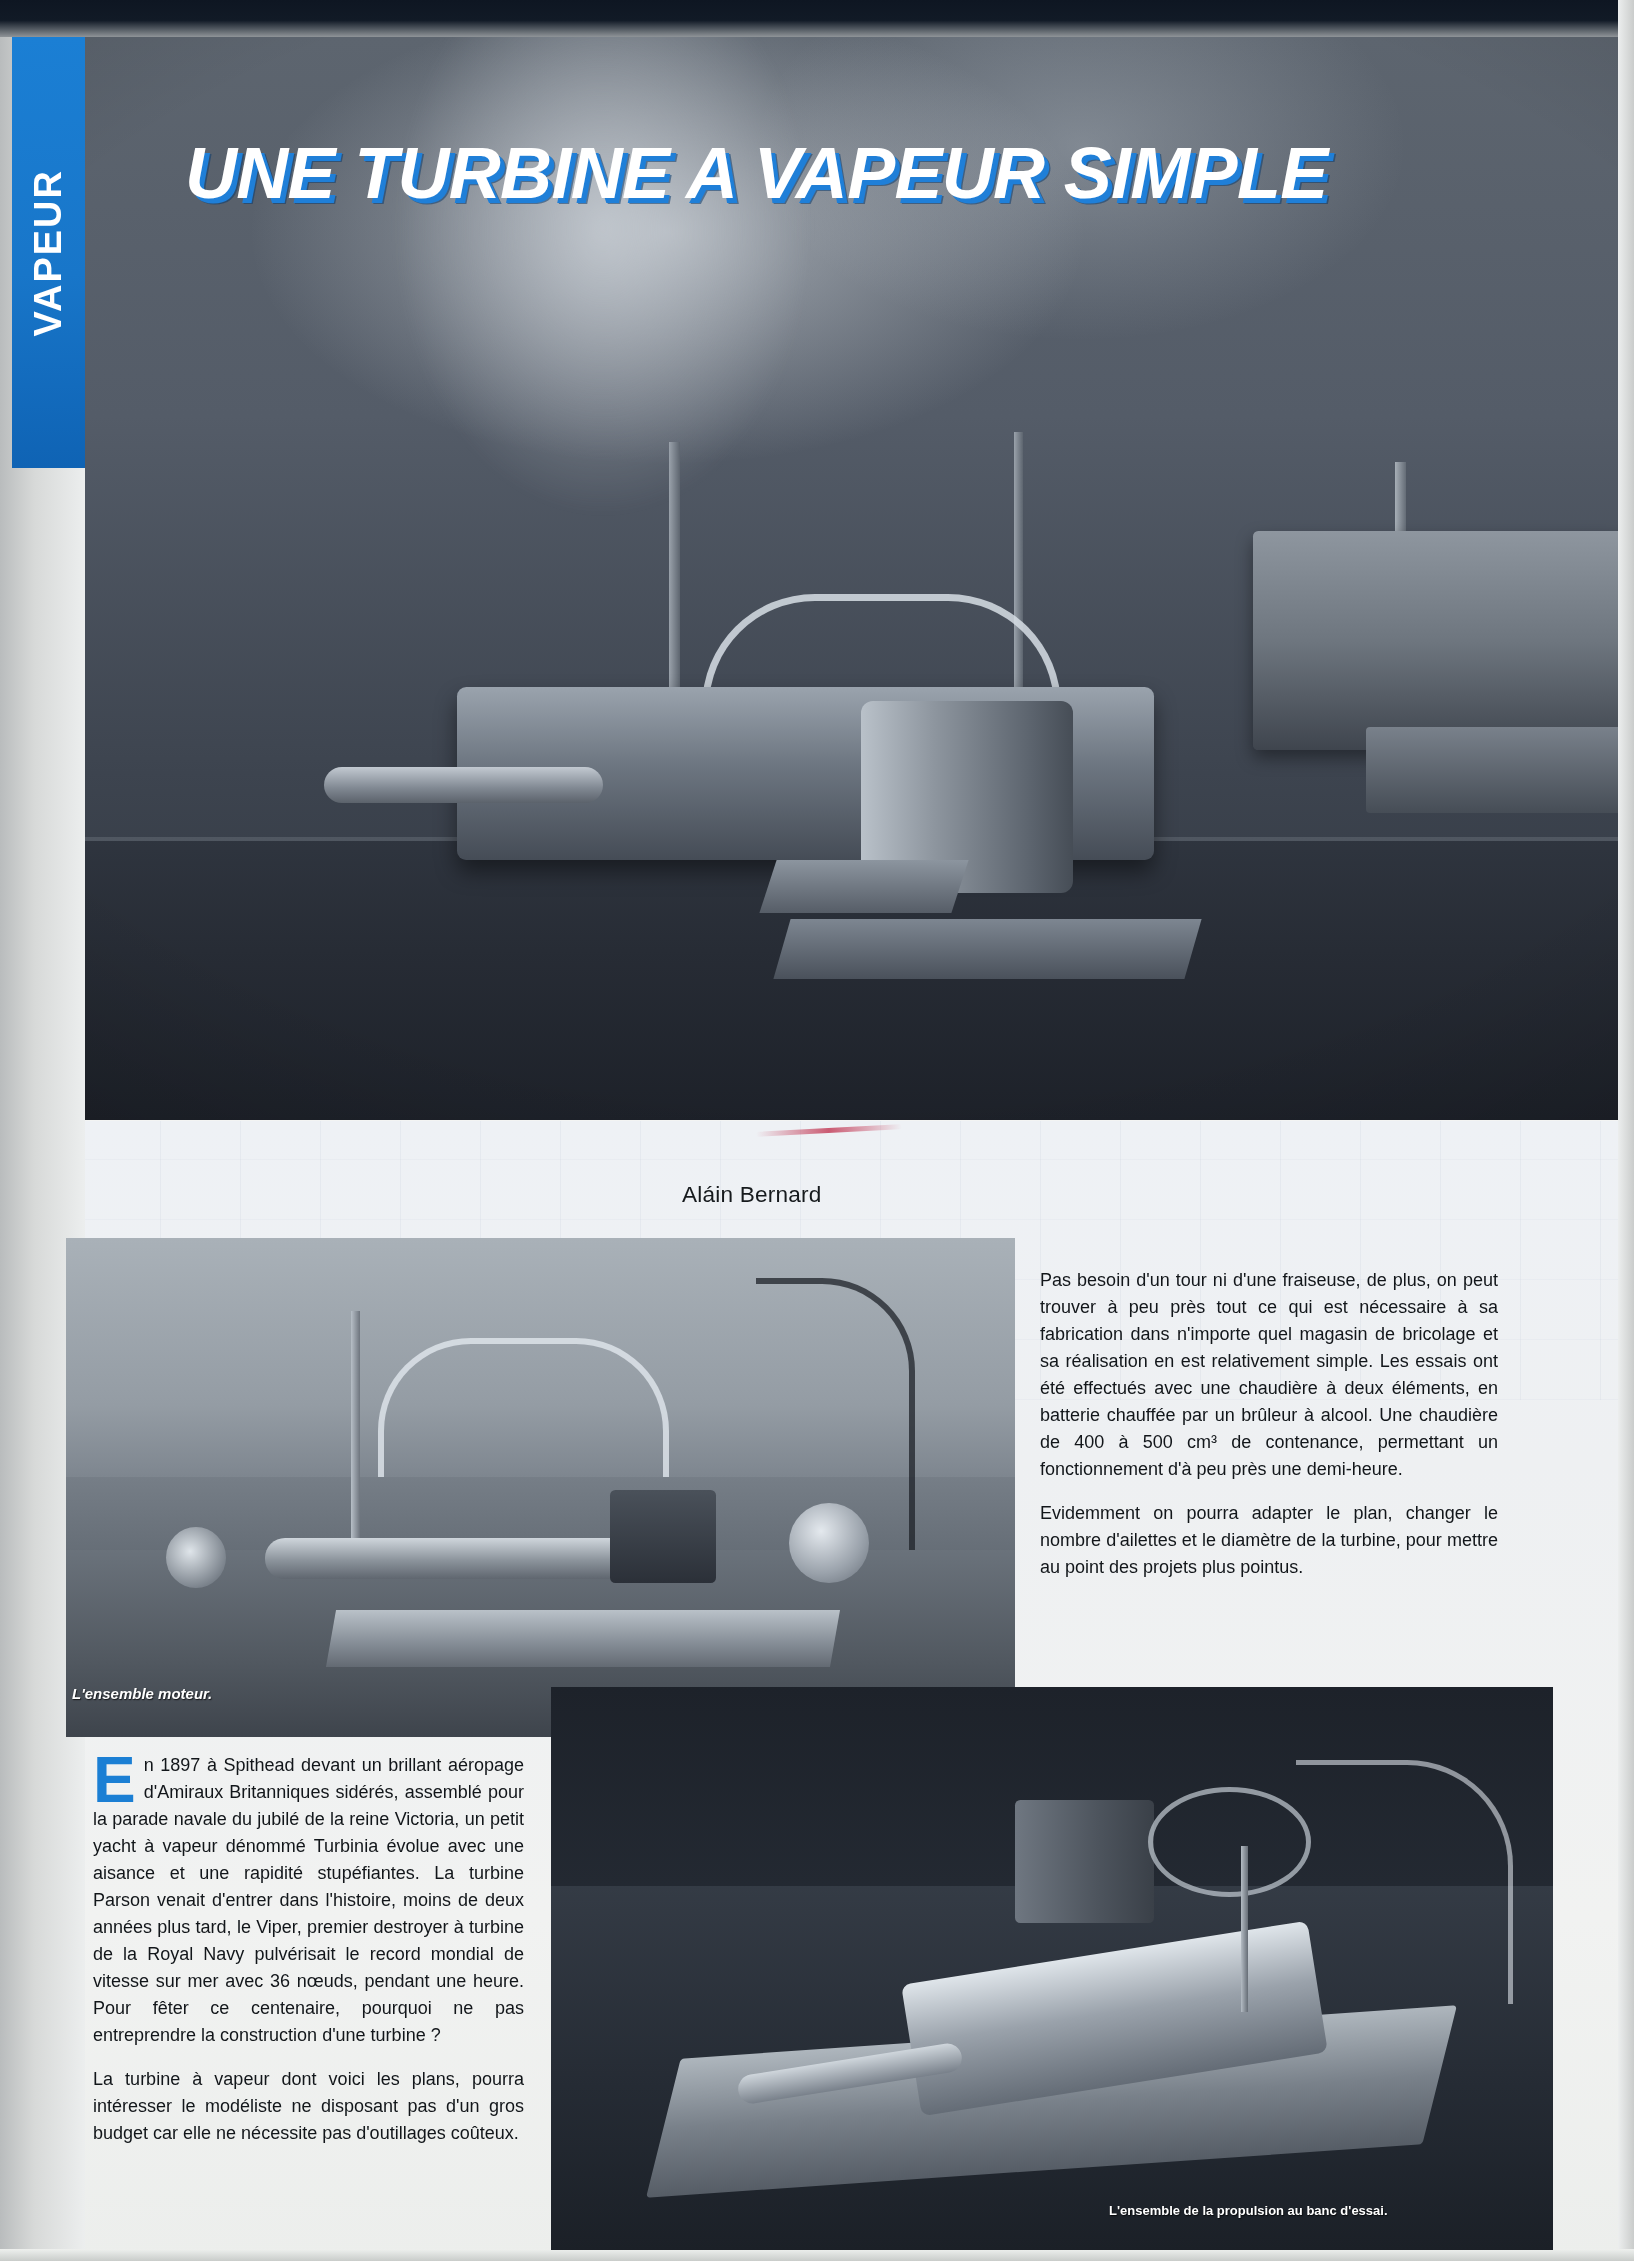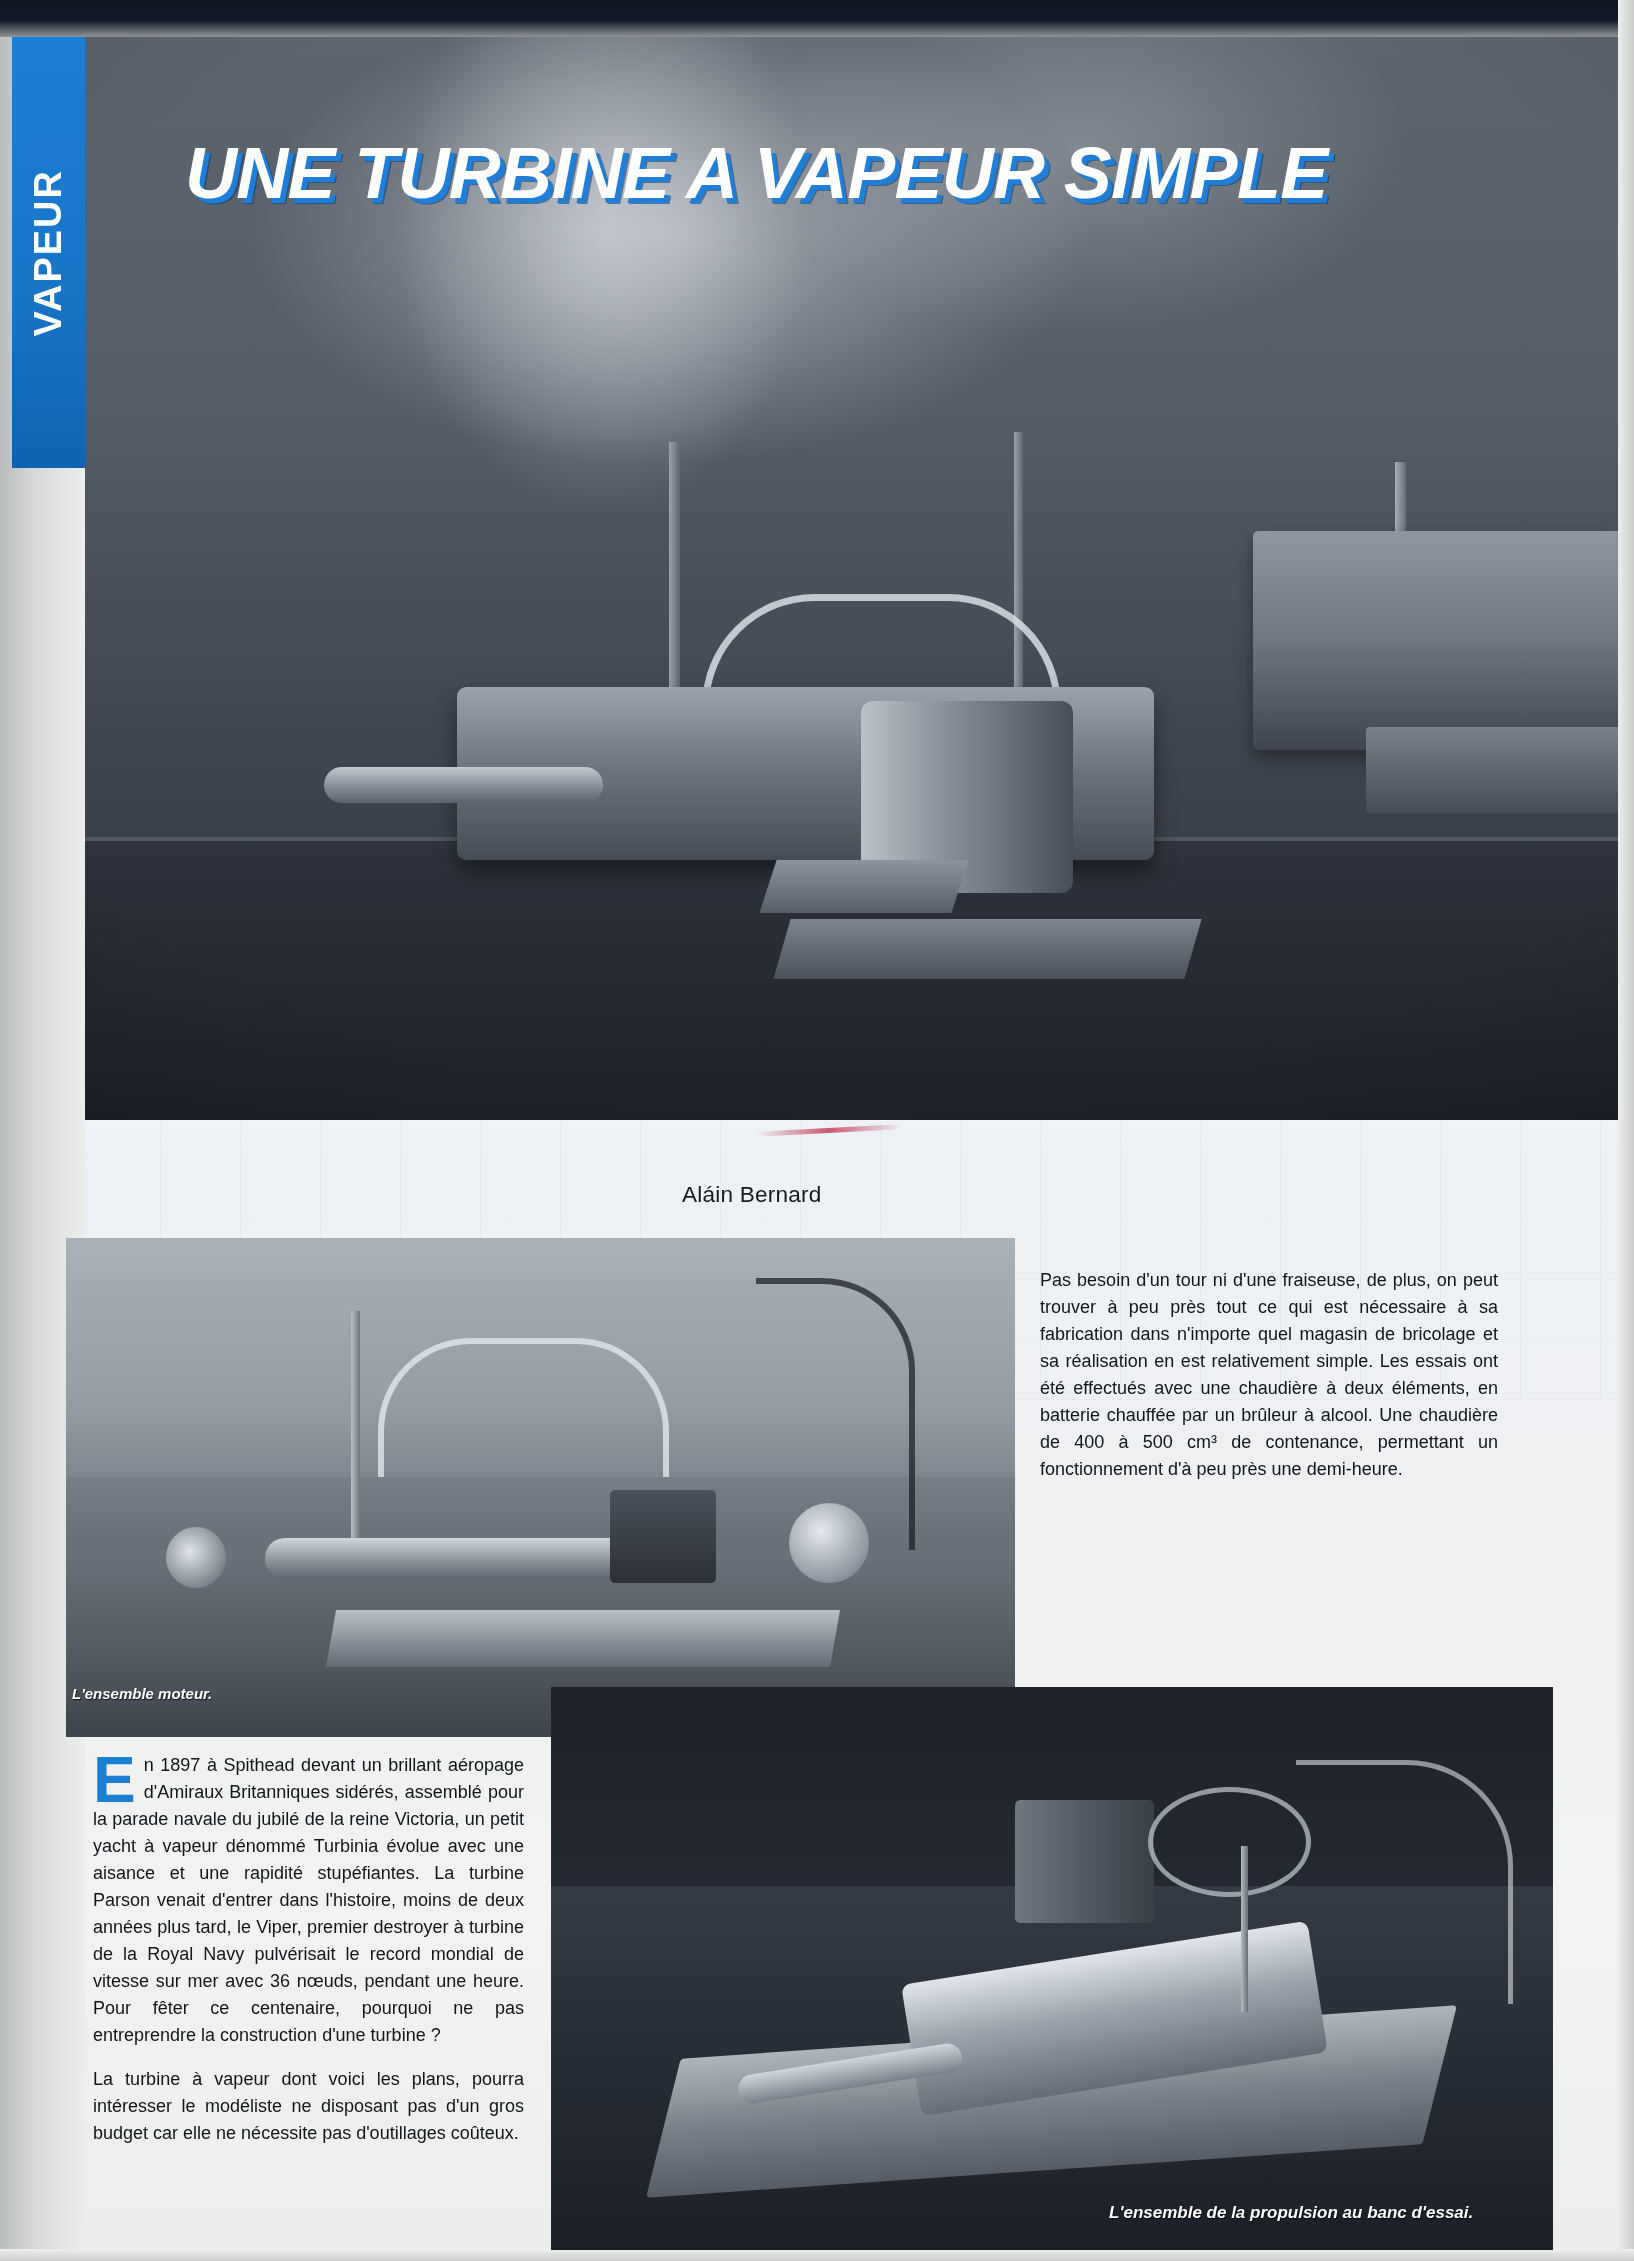--- a/index.html
+++ b/index.html
@@ -316,23 +316,22 @@
     position:absolute; right: 40px; top: 73px; width: 212px; height: 239px;
     border-top: 5.3px solid rgba(220,226,232,.6);
     border-right: 5.3px solid rgba(220,226,232,.6);
     border-radius: 0 106px 0 0;
   }
   .cap-bench {
     position: absolute;
     left: 1109px;
     top: 2203px;
     color: #ffffff;
-    font-size: 17px;
+    font-size: 13px;
     font-weight: bold;
-    font-style: italic;
     text-shadow: 0.7px 0.7px 1.3px rgba(0,0,0,.85);
   }
 
   
   .col-right {
     position: absolute;
     left: 1040px;
     top: 1267px;
     width: 458px;
     font-size: 18px;
@@ -433,20 +432,21 @@
     <div class="wire2"></div>
     <div class="plate"></div>
     <div class="engine"></div>
     <div class="rod"></div>
     <div class="shaft"></div>
   </div>
   <div class="cap-bench">L'ensemble de la propulsion au banc d'essai.</div>
 
   <div class="col-right">
     <p>Pas besoin d'un tour ni d'une fraiseuse, de plus, on peut trouver à peu près tout ce qui est nécessaire à sa fabrication dans n'importe quel magasin de bricolage et sa réalisation en est relativement simple. Les essais ont été effectués avec une chaudière à deux éléments, en batterie chauffée par un brûleur à alcool. Une chaudière de 400 à 500 cm³ de contenance, permettant un fonctionnement d'à peu près une demi-heure.</p>
+    <p>Evidemment on pourra adapter le plan, changer le nombre d'ailettes et le diamètre de la turbine, pour mettre au point des projets plus pointus.</p>
   </div>
 
   <div class="col-left">
     <p><span class="dropcap">E</span><span>n 1897 à Spithead devant un brillant aéropage d'Amiraux Britanniques sidérés, assemblé pour la parade navale du jubilé de la reine Victoria, un petit yacht à vapeur dénommé Turbinia évolue avec une aisance et une rapidité stupéfiantes. La turbine Parson venait d'entrer dans l'histoire, moins de deux années plus tard, le Viper, premier destroyer à turbine de la Royal Navy pulvérisait le record mondial de vitesse sur mer avec 36 nœuds, pendant une heure. Pour fêter ce centenaire, pourquoi ne pas entreprendre la construction d'une turbine ?</span></p>
     <p>La turbine à vapeur dont voici les plans, pourra intéresser le modéliste ne disposant pas d'un gros budget car elle ne nécessite pas d'outillages coûteux.</p>
   </div>
 
 </div>
 
 

